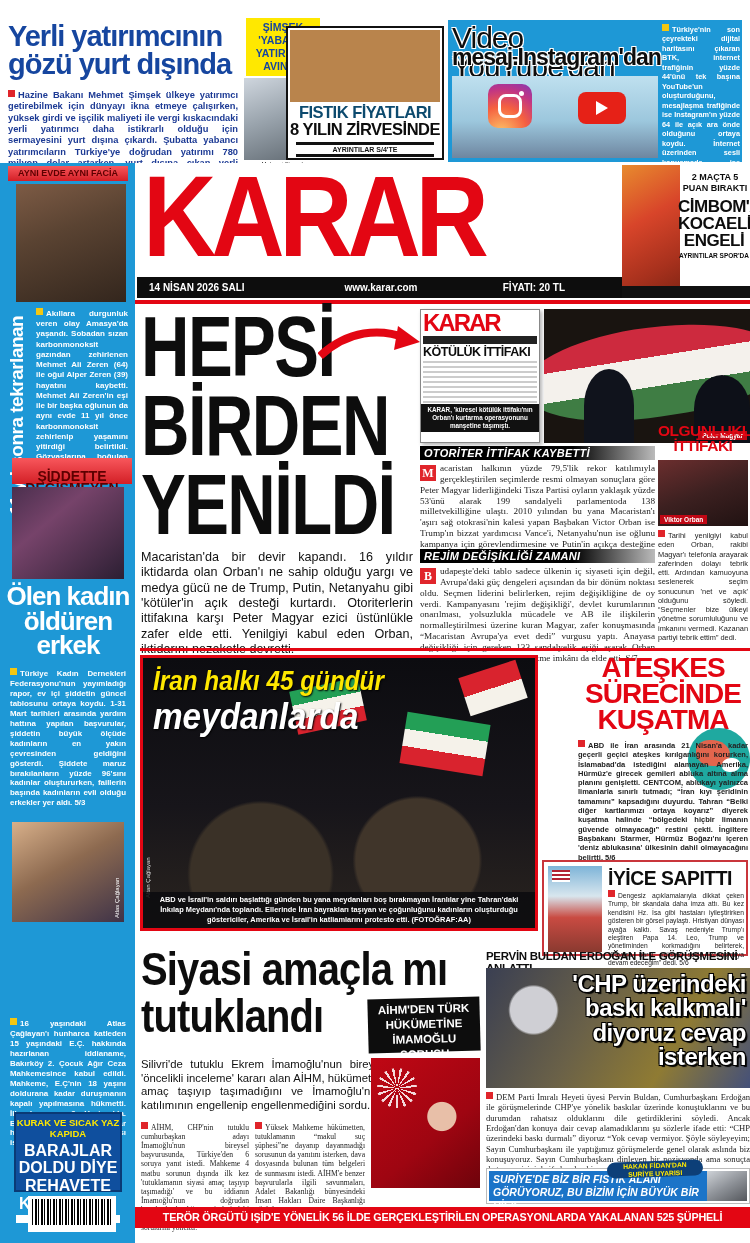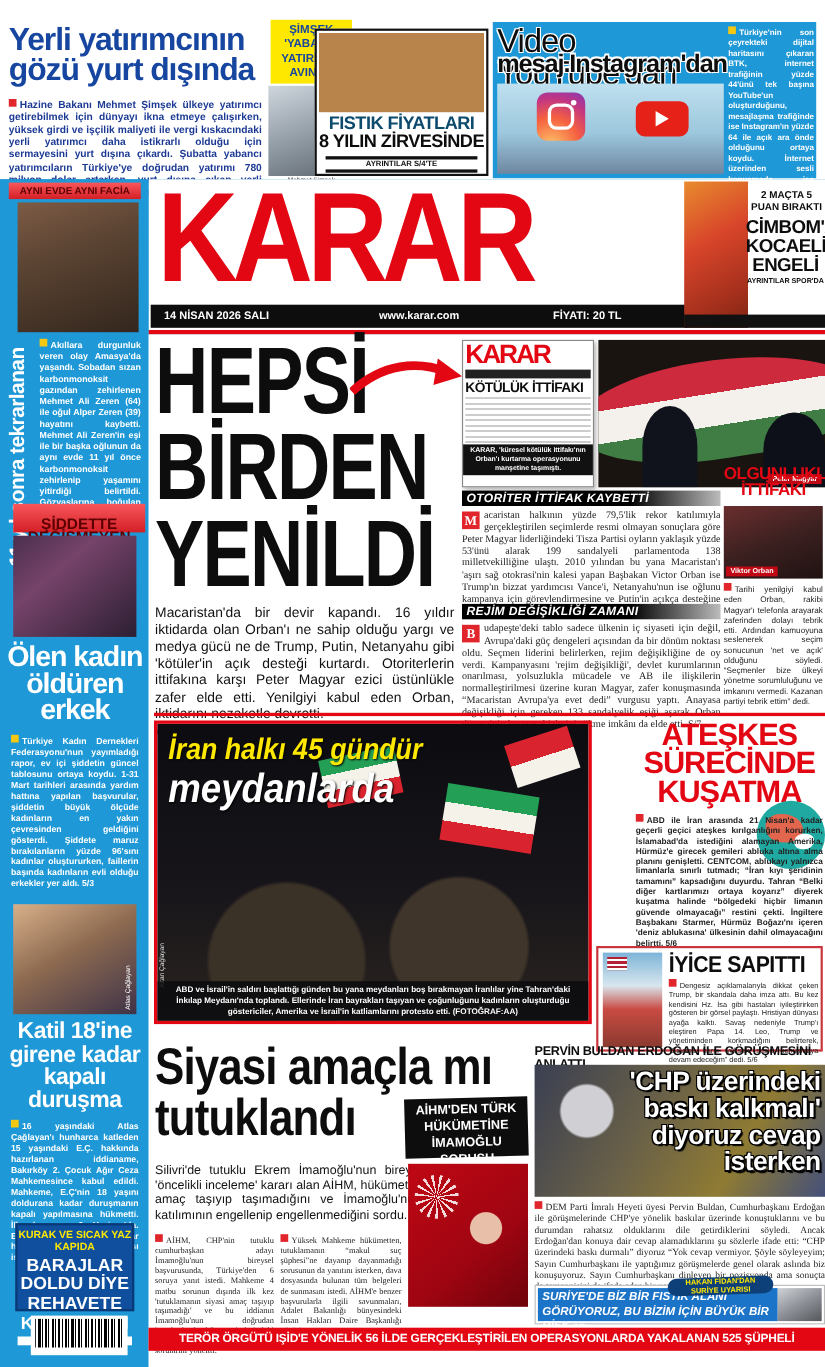--- a/index.html
+++ b/index.html
@@ -82,21 +82,20 @@
   <div class="abs vtext" style="left:6px;top:300px;height:215px;font-weight:900;font-size:19px;color:#fff;letter-spacing:-.5px;">11 yıl sonra tekrarlanan acı</div>
   <p class="abs jt" style="left:36px;top:308px;width:92px;font-size:8px;font-weight:bold;color:#fff;line-height:1.28;"><span class="bullet yel"></span><span>Akıllara durgunluk veren olay Amasya'da yaşandı. Sobadan sızan karbonmonoksit gazından zehirlenen Mehmet Ali Zeren (64) ile oğul Alper Zeren (39) hayatını kaybetti. Mehmet Ali Zeren'in eşi ile bir başka oğlunun da aynı evde 11 yıl önce karbonmonoksit zehirlenip yaşamını yitirdiği belirtildi. Gözyaşlarına boğulan yakınlarını polisler sakinleştirdi. 5/3</span></p>
 
   <div class="abs kicker-red" style="left:12px;top:458px;width:120px;height:26px;font-size:14px;line-height:12px;padding-top:12px;">ŞİDDETTE DEĞİŞMEYEN TABLO</div>
   <div class="abs photo" style="left:12px;top:487px;width:112px;height:92px;background:linear-gradient(140deg,#4b2f4e 0%,#76436a 35%,#2c1f33 100%);"></div>
   <div class="abs" style="left:4px;top:584px;width:128px;text-align:center;font-weight:900;font-size:26px;color:#fff;line-height:.95;letter-spacing:-1px;">Ölen kadın öldüren erkek</div>
   <p class="abs jt" style="left:10px;top:668px;width:116px;font-size:7.9px;font-weight:bold;color:#fff;line-height:1.26;"><span class="bullet yel"></span><span>Türkiye Kadın Dernekleri Federasyonu'nun yayımladığı rapor, ev içi şiddetin güncel tablosunu ortaya koydu. 1-31 Mart tarihleri arasında yardım hattına yapılan başvurular, şiddetin büyük ölçüde kadınların en yakın çevresinden geldiğini gösterdi. Şiddete maruz bırakılanların yüzde 96'sını kadınlar oluştururken, faillerin başında kadınların evli olduğu erkekler yer aldı. 5/3</span></p>
 
   <div class="abs photo" style="left:12px;top:822px;width:112px;height:100px;background:linear-gradient(150deg,#d8b08a 0%,#8d6a50 45%,#3f3348 100%);"></div>
   <div class="abs vtext" style="left:114px;top:828px;height:90px;font-size:6px;color:#fff;">Atlas Çağlayan</div>
-  <div class="abs" style="left:4px;top:928px;width:128px;text-align:center;font-weight:900;font-size:21px;color:#fff;line-height:.98;letter-spacing:-.5px;">Katil 18'ine girene kadar kapalı duruşma</div>
   <p class="abs jt" style="left:10px;top:1018px;width:116px;font-size:7.9px;font-weight:bold;color:#fff;line-height:1.26;"><span class="bullet yel"></span><span>16 yaşındaki Atlas Çağlayan'ı hunharca katleden 15 yaşındaki E.Ç. hakkında hazırlanan iddianame, Bakırköy 2. Çocuk Ağır Ceza Mahkemesince kabul edildi. Mahkeme, E.Ç'nin 18 yaşını doldurana kadar duruşmanın kapalı yapılmasına hükmetti. İlk duruşma, 9 Haziran'da. E.Ç'nin 13 yıldan 21 yıla kadar hapis cezasına çarptırılması isteniyor. S/3</span></p>
 
   <div class="abs" style="left:14px;top:1112px;width:108px;height:80px;background:#0f4f9e;border:2px solid #0a3a75;">
     <div style="text-align:center;font-weight:900;font-size:9.5px;color:#ffe800;line-height:1.15;padding-top:4px;">KURAK VE SICAK YAZ KAPIDA</div>
     <div style="text-align:center;font-weight:900;font-size:16px;color:#fff;line-height:1.1;padding:2px 2px 0;">BARAJLAR DOLDU DİYE REHAVETE KAPILMAYIN</div>
     <div style="margin-top:3px;background:#fff;color:#111;text-align:center;font-weight:bold;font-size:6px;padding:1px 0;">AYRINTILAR S/1'TE</div>
   </div>
   <div class="abs white" style="left:28px;top:1196px;width:88px;height:36px;padding:3px 4px;">
     <div class="barcode-stripes" style="width:80px;height:26px;"></div>
   </div>

